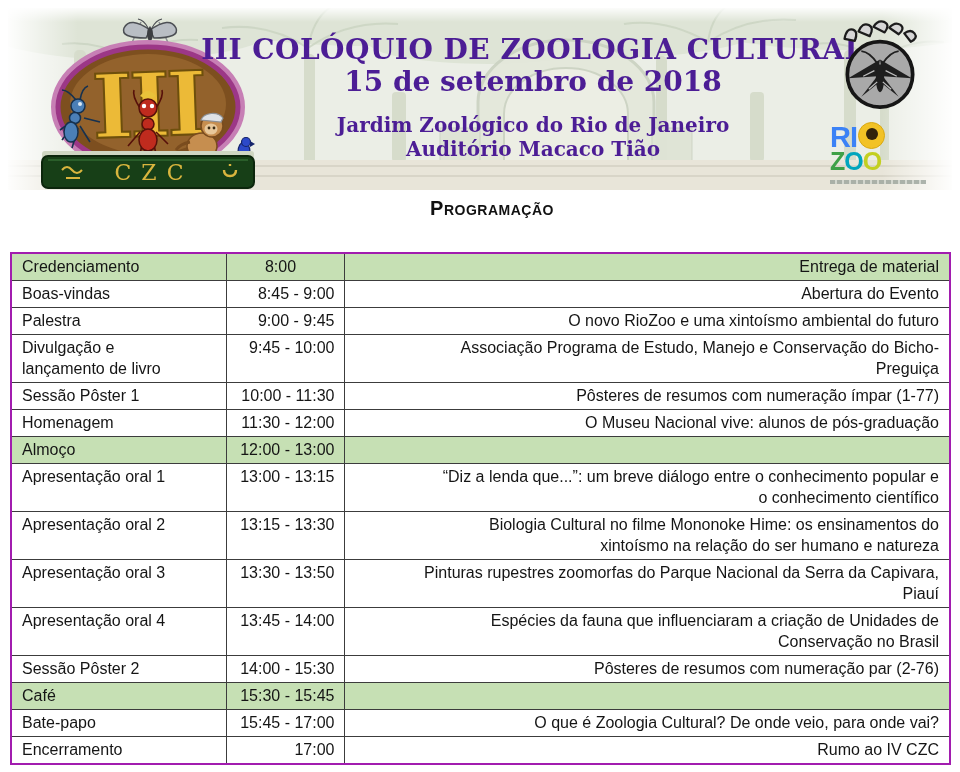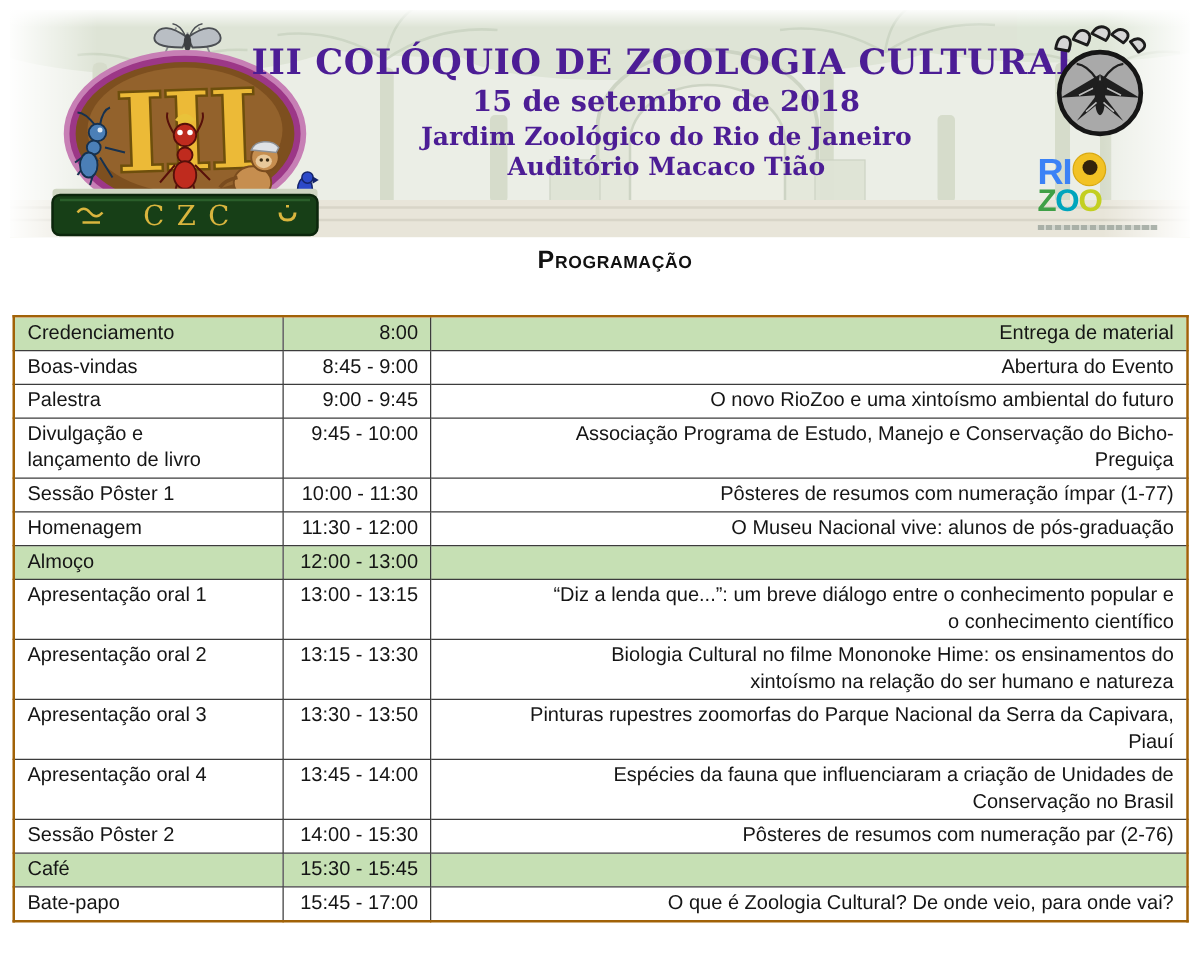--- a/index.html
+++ b/index.html
@@ -6,22 +6,22 @@
   body{width:960px;height:772px;position:relative;overflow:hidden;
        font-family:"Liberation Sans",sans-serif;color:#151515;}
 
   
   .banner{position:absolute;left:8px;top:8px;width:944px;height:182px;overflow:hidden;}
   .banner-bg{position:absolute;left:0;top:0;width:100%;height:100%;}
   .czc-logo{position:absolute;left:32px;top:0px;width:220px;height:182px;}
   .title-block{position:absolute;left:160px;top:26px;width:730px;text-align:center;
                font-family:"DejaVu Serif","Liberation Serif",serif;font-weight:bold;color:#4c1d95;}
   .title-line1{font-size:28px;letter-spacing:.5px;line-height:32px;white-space:nowrap;}
-  .title-line2{font-size:23px;line-height:30px;margin-top:1px;}
-  .venue{font-size:20px;line-height:24px;}
+  .title-line2{font-size:28px;line-height:30px;margin-top:1px;}
+  .venue{margin-top:16px;font-size:20px;line-height:24px;}
   .moth-logo{position:absolute;right:16px;top:6px;width:112px;height:104px;}
   .riozoo{position:absolute;right:20px;top:112px;width:102px;text-align:left;
           font-family:"Liberation Sans",sans-serif;font-weight:bold;line-height:26px;}
   .riozoo .row1{font-size:29px;letter-spacing:-1px;color:#3b82f6;height:28px;}
   .riozoo .row2{font-size:25px;letter-spacing:-1px;height:28px;}
   .riozoo .z{color:#3fa047;}
   .riozoo .o1{color:#00a5bd;}
   .riozoo .o2{color:#c3cf21;}
   .sun-o{display:inline-block;width:25px;height:25px;border-radius:50%;
          background:#f2c225;border:1px solid #d9a912;position:relative;top:2px;margin-left:1px;}
@@ -29,27 +29,27 @@
          border-radius:50%;background:#33230b;}
   .riozoo-tagline{height:4px;margin-top:4px;width:96px;
          background:repeating-linear-gradient(90deg,#9aa39b 0 5px,#cfd4cd 5px 7px);opacity:.8;}
 
   
   .section-title{position:absolute;top:197px;left:0;width:100%;text-align:center;
       font-variant:small-caps;font-weight:bold;font-size:20px;letter-spacing:.5px;color:#111;padding-left:12px;}
 
   
   table.schedule{position:absolute;left:10px;top:252px;border-collapse:collapse;
-      table-layout:fixed;width:941px;border:2px solid #a16207;}
+      table-layout:fixed;width:941px;border:2px solid #a21caf;}
   table.schedule td{border:1px solid #3c3c3c;vertical-align:top;
       font-size:16px;line-height:21px;padding:2px 10px 3px 10px;
       white-space:pre-line;overflow:hidden;}
   td.col-activity{width:192px;}
   td.col-time{width:107px;text-align:right;white-space:pre;padding-right:11px;}
-  td.col-time.left{text-align:right;padding-left:0;}
+  td.col-time.left{text-align:center;padding-left:0;}
   td.col-desc{width:579px;text-align:right;}
   tr.highlight td{background:#c6e0b4;}
 </style>
 </head>
 <body>
 
 <div class="banner">
 
   <svg class="banner-bg" viewBox="0 0 944 182" preserveAspectRatio="none">
     <defs>
@@ -298,14 +298,19 @@
       <tr class="highlight">
         <td class="col-activity">Café</td>
         <td class="col-time">15:30 - 15:45</td>
         <td class="col-desc"></td>
       </tr>
       <tr>
         <td class="col-activity">Bate-papo</td>
         <td class="col-time">15:45 - 17:00</td>
         <td class="col-desc">O que é Zoologia Cultural? De onde veio, para onde vai?</td>
       </tr>
+      <tr>
+        <td class="col-activity">Encerramento</td>
+        <td class="col-time">17:00</td>
+        <td class="col-desc">Rumo ao IV CZC</td>
+      </tr>
     </tbody>
 </table>
 
 </body></html>

